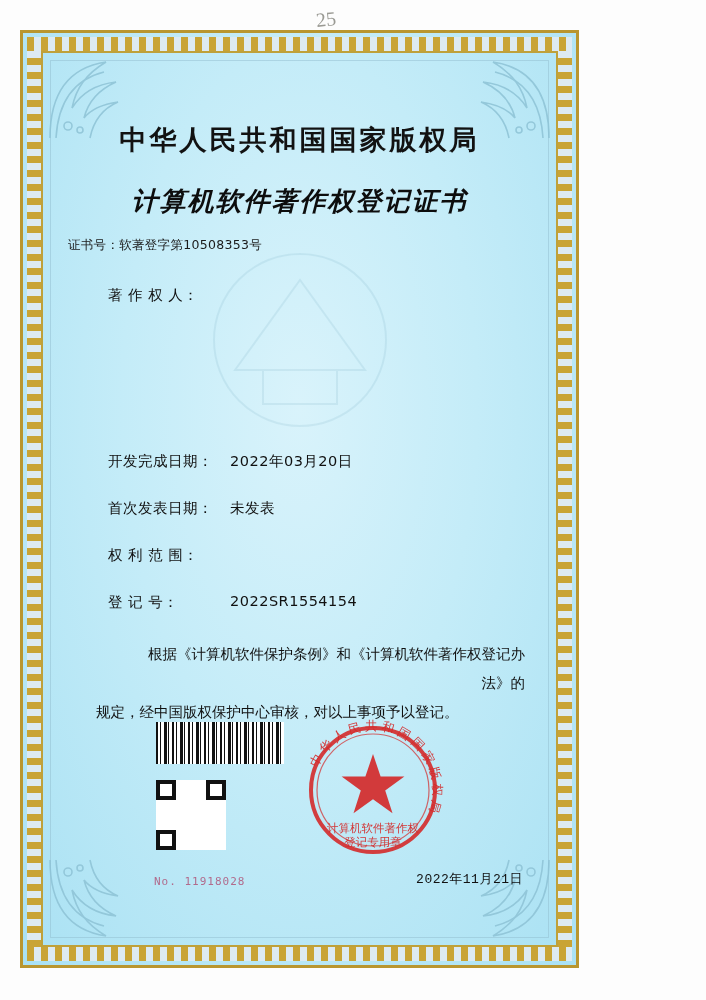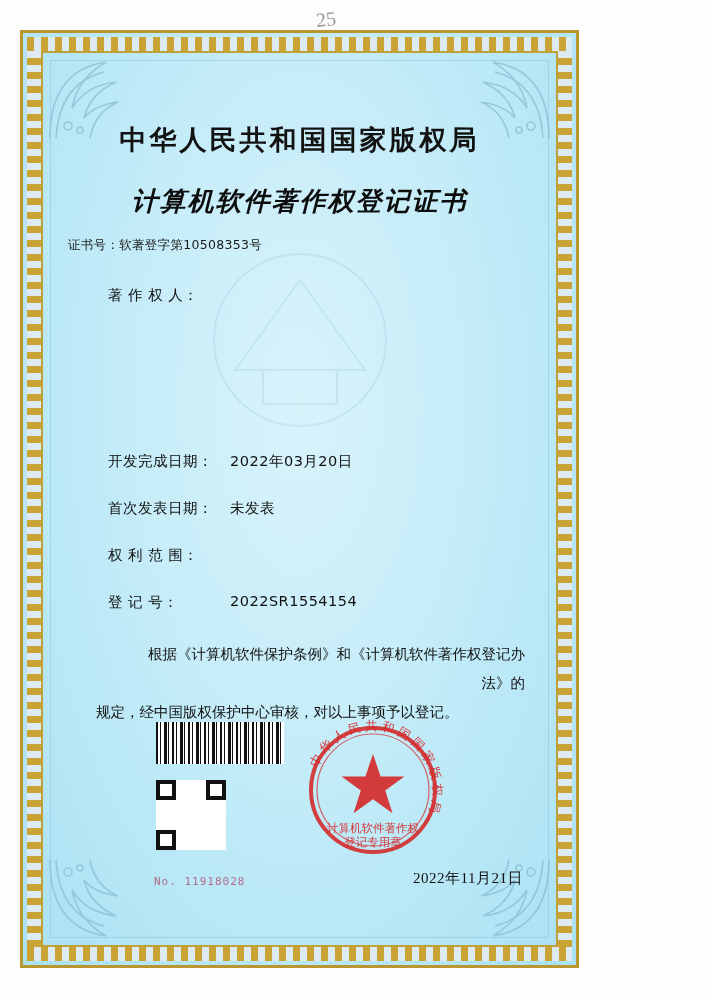--- a/index.html
+++ b/index.html
@@ -195,22 +195,22 @@
   .serial{
     position:absolute;left:44px;bottom:-6px;
     font-family:"DejaVu Sans Mono", monospace;
     font-size:11px;
     color:#b16b8c;
     letter-spacing:1px;
     text-align:center;
   }
   .issue-date{
     position:absolute;right:0;bottom:-6px;
-    font-family:Liberation Serif, serif;
-    font-size:15px;
+    font-family:Liberation Mono, monospace;
+    font-size:13px;
     color:#111;
     letter-spacing:.5px;
   }
   
   .seal{
     position:absolute;
     right:70px;bottom:12px;
     width:160px;height:160px;
   }
   .seal svg{display:block;}

